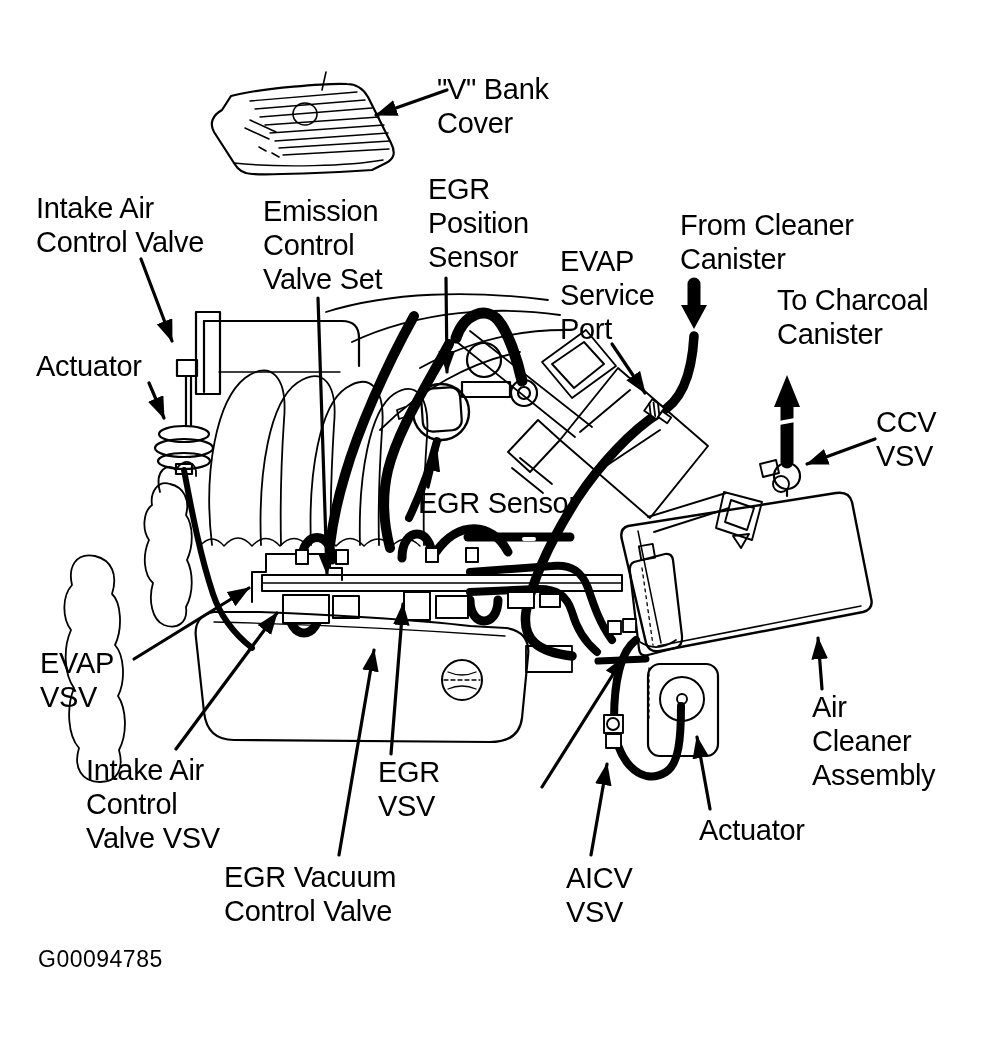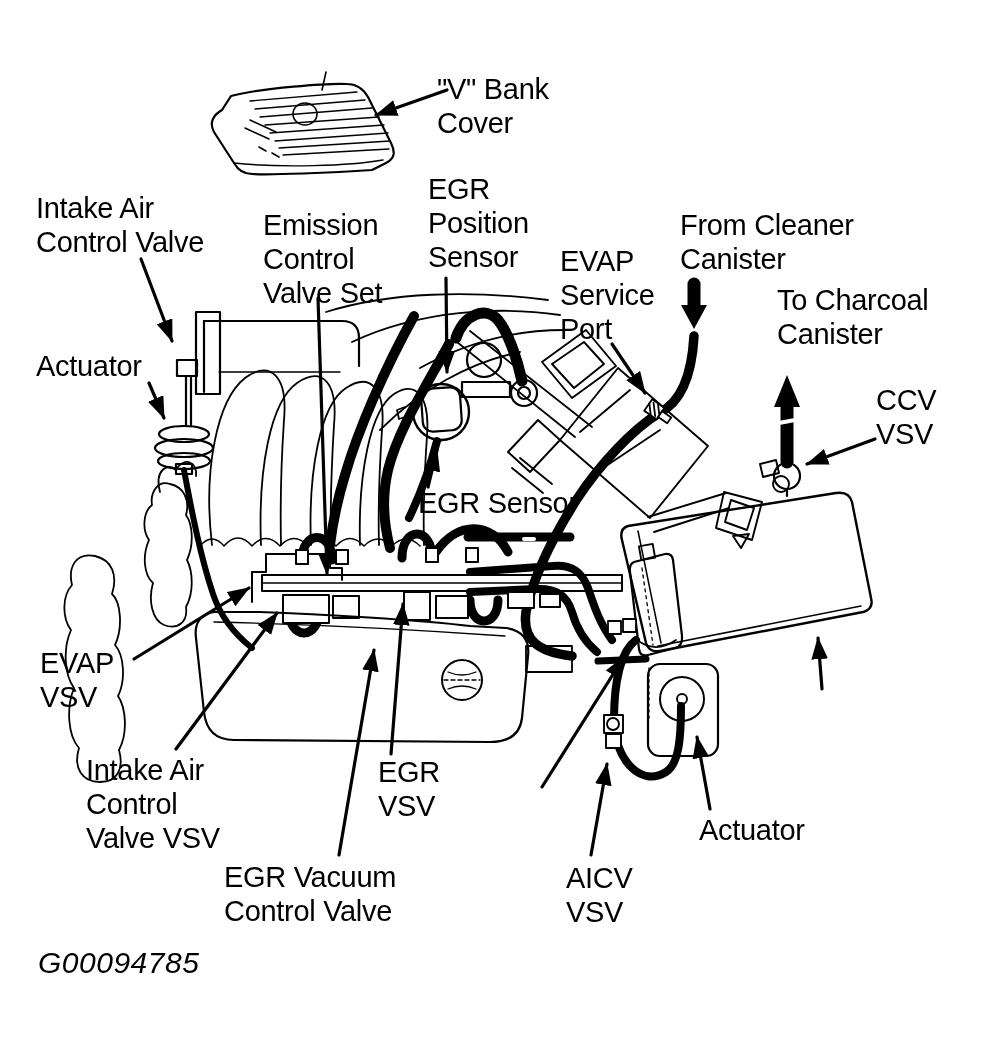--- a/index.html
+++ b/index.html
@@ -20,24 +20,23 @@
   .callout {
     position: absolute;
     font-size: 29px;
     line-height: 34px;
     color: #000;
     white-space: pre-line;
     letter-spacing: -0.3px;
   }
   .fig-code {
     position: absolute;
-    font-size: 30px;
+    font-size: 23px;
     color: #000;
     letter-spacing: 0.5px;
-    font-style: italic;
   }
 </style>
 </head>
 <body>
 
 <div class="stage">
 
 <svg class="art" viewBox="0 0 994 1045" fill="none" stroke="#000" stroke-width="2.2" stroke-linecap="round" stroke-linejoin="round">
   <defs>
     <marker id="ah" markerWidth="8" markerHeight="6" refX="6.6" refY="2.6" orient="auto" markerUnits="strokeWidth">
@@ -250,45 +249,48 @@
     <line x1="591" y1="855" x2="607" y2="764" marker-end="url(#ah)"></line>
     <line x1="710" y1="809" x2="697" y2="737" marker-end="url(#ah)"></line>
     <line x1="822" y1="689" x2="818" y2="638" marker-end="url(#ah)"></line>
   </g>
 </svg>
 
 <div class="callout" style="left:437px; top:72px">"V" Bank
 Cover</div>
 <div class="callout" style="left:36px;  top:191px">Intake Air
 Control Valve</div>
-<div class="callout" style="left:263px; top:208px">Emission
+<div class="callout" style="left:263px; top:194px">Emission
 Control
 Valve Set</div>
 <div class="callout" style="left:428px; top:172px">EGR
 Position
 Sensor</div>
 <div class="callout" style="left:560px; top:244px">EVAP
 Service
 Port</div>
 <div class="callout" style="left:680px; top:208px">From Cleaner
 Canister</div>
 <div class="callout" style="left:777px; top:283px">To Charcoal
 Canister</div>
-<div class="callout" style="left:876px; top:383px">CCV
+<div class="callout" style="left:876px; top:405px">CCV
 VSV</div>
 <div class="callout" style="left:36px;  top:349px">Actuator</div>
 <div class="callout" style="left:418px; top:486px">EGR Sensor</div>
 <div class="callout" style="left:40px;  top:646px">EVAP
 VSV</div>
 <div class="callout" style="left:86px;  top:753px">Intake Air
 Control
 Valve VSV</div>
 <div class="callout" style="left:378px; top:755px">EGR
 VSV</div>
 <div class="callout" style="left:224px; top:860px">EGR Vacuum
 Control Valve</div>
 <div class="callout" style="left:566px; top:861px">AICV
 VSV</div>
 <div class="callout" style="left:699px; top:813px">Actuator</div>
+<div class="callout" style="left:812px; top:690px">Air
+Cleaner
+Assembly</div>
 
 <div class="fig-code" style="left:38px; top:946px">G00094785</div>
 
 </div>
 
 </body></html>

